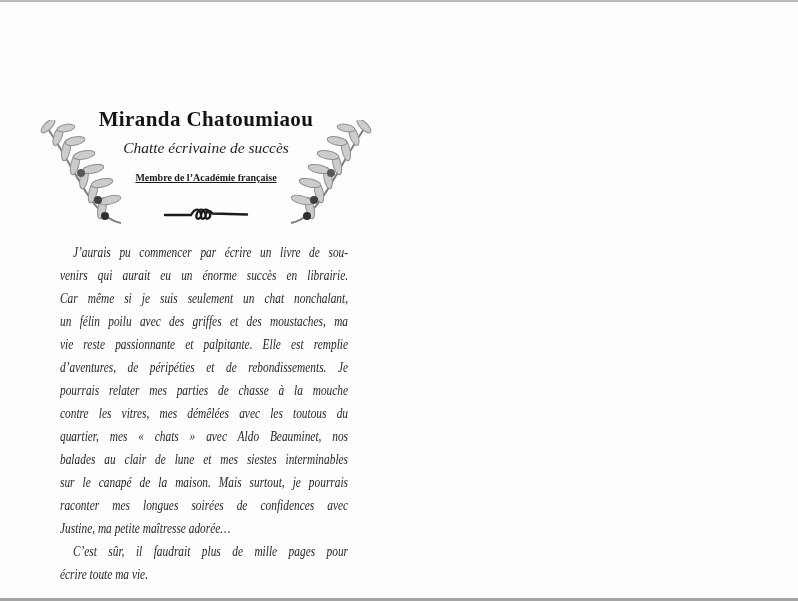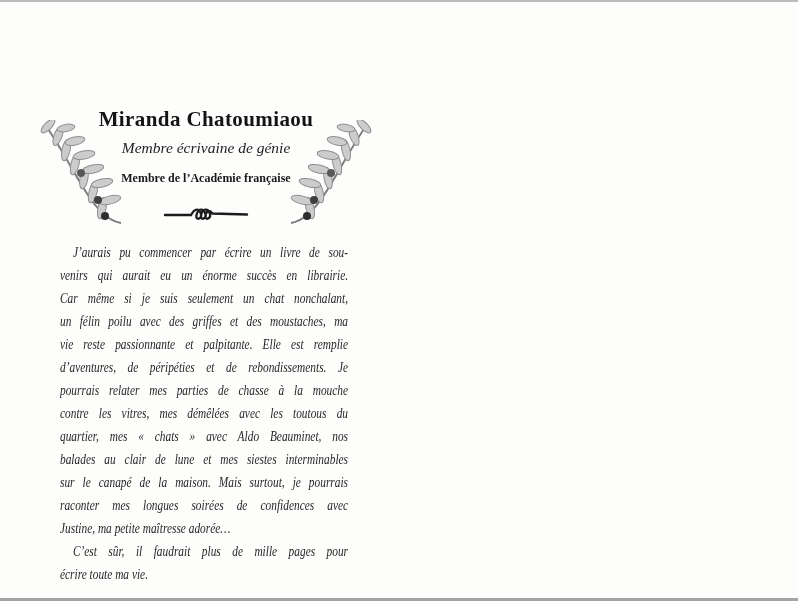--- a/index.html
+++ b/index.html
@@ -24,22 +24,23 @@
     text-align:center;font-weight:bold;font-size:21px;line-height:22px;
     letter-spacing:0.4px;color:#141414;
   }
   .head-subtitle{
     position:absolute;top:102px;left:0;width:324px;
     text-align:center;font-style:italic;font-size:15.5px;line-height:20px;
     color:#1d1d1d;
   }
   .head-role{
     position:absolute;top:133px;left:0;width:324px;
-    text-align:center;font-weight:bold;font-size:12px;line-height:18px;
+    text-align:center;font-weight:bold;font-size:10px;line-height:18px;
     color:#181818;
+    text-decoration:underline;
   }
   .branch{position:absolute;width:84px;height:112px;}
   .branch-left{left:-6px;top:84px;}
   .branch-right{left:246px;top:84px;transform:scaleX(-1);}
   .divider{position:absolute;top:169px;left:119px;width:86px;height:18px;}
 
   
   .text-col{position:absolute;width:300px;font-style:italic;}
   .col-left{left:56px;top:205px;}
   .line{
@@ -120,21 +121,21 @@
         </g>
         <g>
           <circle cx="60" cy="80" r="4" fill="#3f3f3f"></circle>
           <circle cx="43" cy="53" r="4" fill="#585858"></circle>
           <circle cx="67" cy="96" r="4" fill="#2f2f2f"></circle>
         </g>
       </svg>
     </span>
 
     <div class="head-title">Miranda Chatoumiaou</div>
-    <div class="head-subtitle">Membre écrivaine de génie</div>
+    <div class="head-subtitle">Chatte écrivaine de succès</div>
     <div class="head-role">Membre de l’Académie française</div>
 
     <span class="divider">
       <svg width="86" height="18" viewBox="0 0 86 18">
         <path d="M2,10 H28 c4,-7 8,-7 10,-1 c1.5,5 -6,7 -4.5,1 c1.7,-7 7,-7 9,-1 c1.5,5 -6,7 -4.5,1 c1.7,-7 7,-7 9,-1 c1.5,5 -6,7 -4.5,1 c1.2,-4.5 4,-5.5 7,-1.5 L84,9.5" fill="none" stroke="#1c1c1c" stroke-width="2.4" stroke-linecap="round"></path>
       </svg>
     </span>
   </div>
 
   <div class="text-col col-left">

